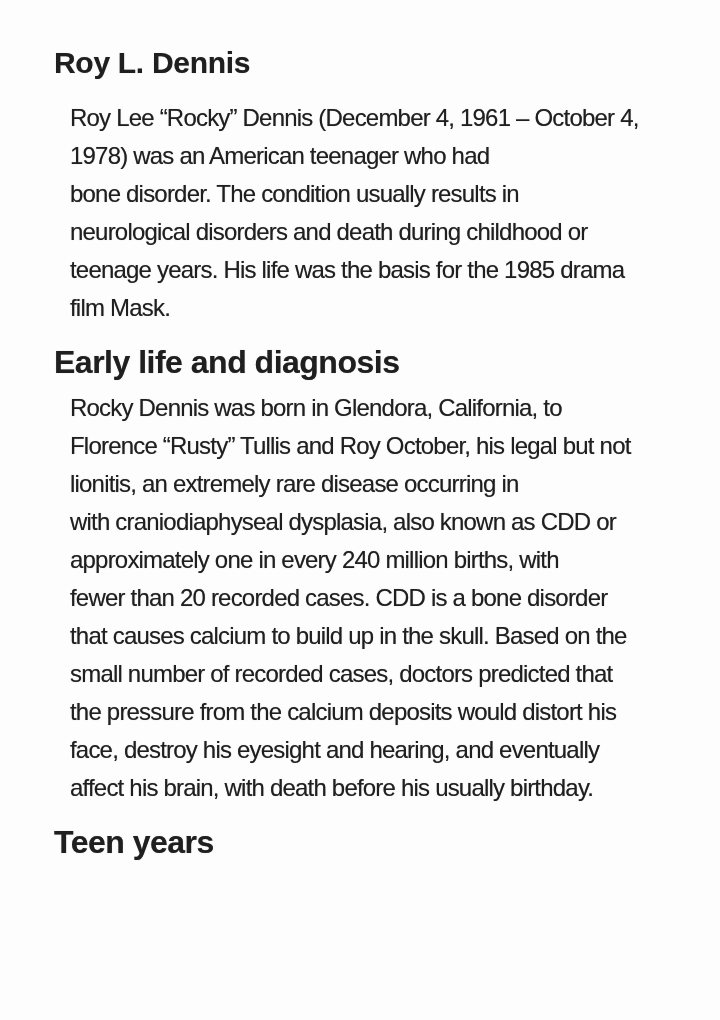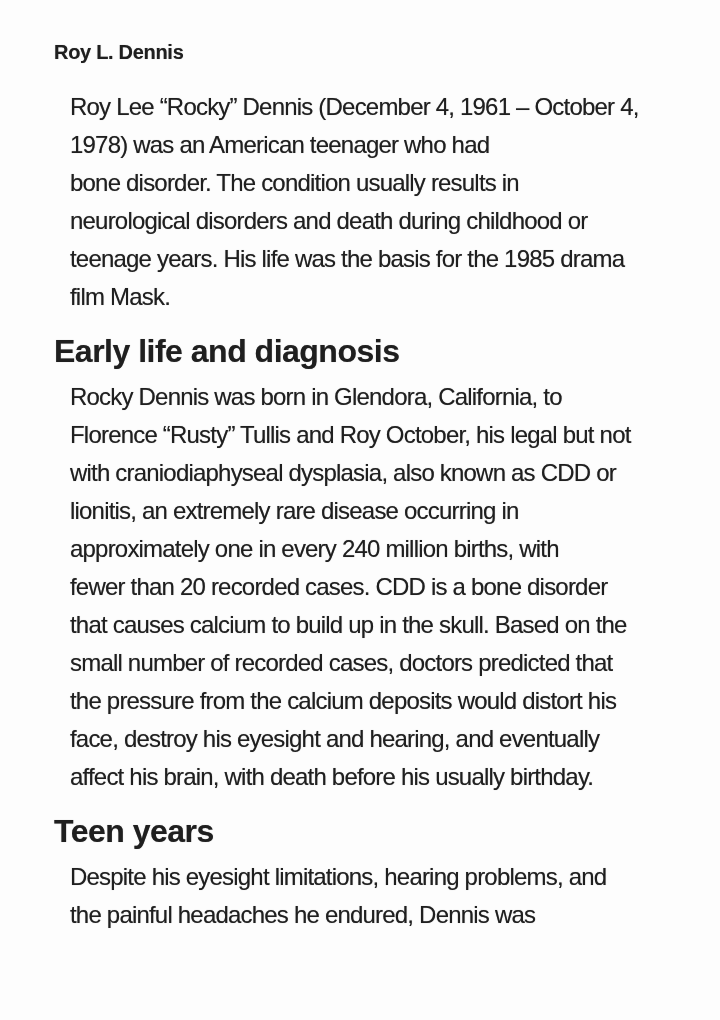--- a/index.html
+++ b/index.html
@@ -19,22 +19,22 @@
     width: 720px;
     height: 1020px;
     padding: 28px 54px 0 54px;
     overflow: hidden;
   }
   
   .page * {
     text-shadow: 0 0 0.7px rgba(40,40,40,0.55);
   }
   .doc-title {
-    margin: 6px 0 18px 0;
-    font-size: 20px;
+    margin: 17px 0 18px 0;
+    font-size: 30px;
     line-height: 36px;
     font-weight: bold;
     letter-spacing: -0.3px;
   }
   .section-heading {
     margin: 0 0 12px 0;
     font-size: 32px;
     line-height: 30px;
     font-weight: bold;
     letter-spacing: -0.5px;
@@ -64,31 +64,27 @@
       <div class="line">neurological disorders and death during childhood or</div>
       <div class="line">teenage years. His life was the basis for the 1985 drama</div>
       <div class="line">film Mask.</div>
     </div>
 
   <h2 class="section-heading">Early life and diagnosis</h2>
 
   <div class="para">
       <div class="line">Rocky Dennis was born in Glendora, California, to</div>
       <div class="line">Florence “Rusty” Tullis and Roy October, his legal but not</div>
+      <div class="line">lionitis, an extremely rare disease occurring in</div>
       <div class="line">with craniodiaphyseal dysplasia, also known as CDD or</div>
-      <div class="line">lionitis, an extremely rare disease occurring in</div>
       <div class="line">approximately one in every 240 million births, with</div>
       <div class="line">fewer than 20 recorded cases. CDD is a bone disorder</div>
       <div class="line">that causes calcium to build up in the skull. Based on the</div>
       <div class="line">small number of recorded cases, doctors predicted that</div>
       <div class="line">the pressure from the calcium deposits would distort his</div>
       <div class="line">face, destroy his eyesight and hearing, and eventually</div>
       <div class="line">affect his brain, with death before his usually birthday.</div>
     </div>
 
   <h2 class="section-heading">Teen years</h2>
 
-  <div class="para">
-      <div class="line">Despite his eyesight limitations, hearing problems, and</div>
-      <div class="line">the painful headaches he endured, Dennis was</div>
-    </div>
 
 </div>
 
 </body></html>

